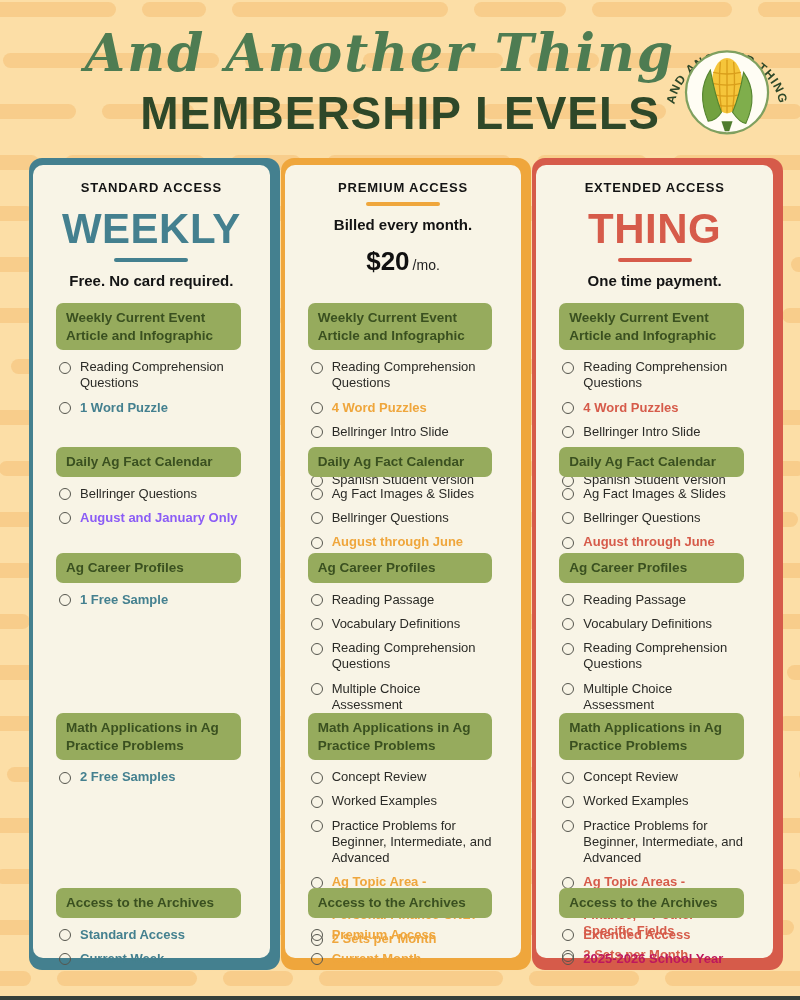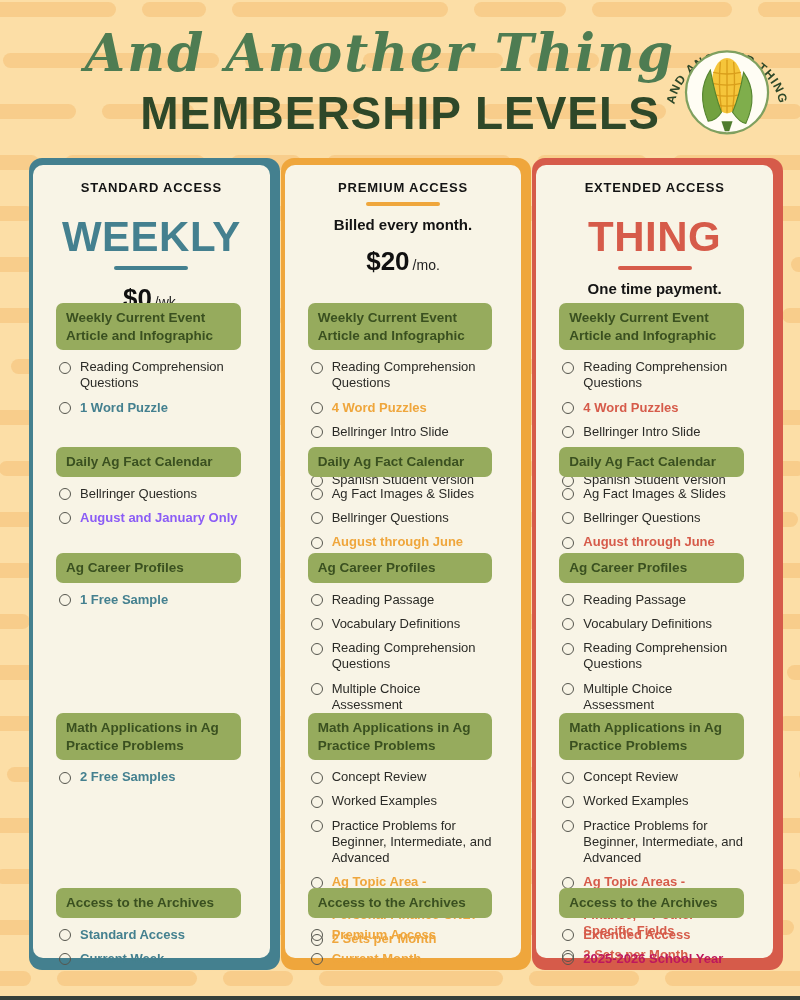--- a/index.html
+++ b/index.html
@@ -21,21 +21,21 @@
     font-size:46px;font-weight:bold;color:#2E4829;letter-spacing:1px;z-index:2;
   }
   .logo{position:absolute;top:18px;right:12px;width:122px;height:122px;z-index:3;}
 
   #columns{position:absolute;top:165px;left:33px;width:740px;height:793px;display:flex;gap:15px;z-index:2;}
   .col{position:relative;flex:1;}
   .backing{position:absolute;top:-7px;left:-4px;right:-10px;bottom:-12px;border-radius:13px;}
   .card{position:absolute;inset:0;background:#F8F4E6;border-radius:10px;}
   .card-head{text-align:center;padding-top:15px;}
   .access-label{font-size:13px;font-weight:bold;letter-spacing:0.8px;color:#141414;}
-  .plan-title{font-size:42px;font-weight:bold;letter-spacing:0.5px;line-height:1.05;margin-top:20px;}
+  .plan-title{font-size:42px;font-weight:bold;letter-spacing:0.5px;line-height:1.05;margin-top:12px;}
   .divider{width:74px;height:4px;border-radius:2px;margin:7px auto 10px;}
   .billing-note{font-size:15px;font-weight:bold;color:#141414;}
   .price-row{margin-top:13px;}
   .price-amount{font-size:26px;font-weight:bold;color:#101010;}
   .price-unit{font-size:14px;color:#222;margin-left:3px;}
 
   .section{position:absolute;left:23px;right:29px;}
   .section-title{font-size:13.5px;font-weight:bold;padding:6px 10px;border-radius:7px;line-height:1.3;}
   .items{margin-top:9px;display:flex;flex-direction:column;gap:8px;}
   .item{display:flex;gap:9px;align-items:flex-start;padding-left:3px;}
@@ -196,20 +196,21 @@
 </div>
 
 <main id="columns">
     <div class="col">
       <div class="backing" style="background: rgb(68, 128, 143);"></div>
       <div class="card">
         <div class="card-head">
           <div class="access-label">STANDARD ACCESS</div>
           <div class="plan-title" style="color: rgb(68, 128, 143);">WEEKLY</div>
           <div class="divider" style="background: rgb(68, 128, 143);"></div>
+          <div class="billing-note">Free. No card required.</div>
           <div class="price-row"><span class="price-amount">$0</span><span class="price-unit">/wk.</span></div>
         </div>
         <div class="section" style="top: 138px;">
           <div class="section-title" style="background: rgb(150, 171, 93); color: rgb(58, 80, 32);">Weekly Current Event Article and Infographic</div>
           <div class="items">
             <div class="item">
               <span class="bullet"></span>
               <span class="item-text">Reading Comprehension Questions</span>
             </div>
             <div class="item hl">

